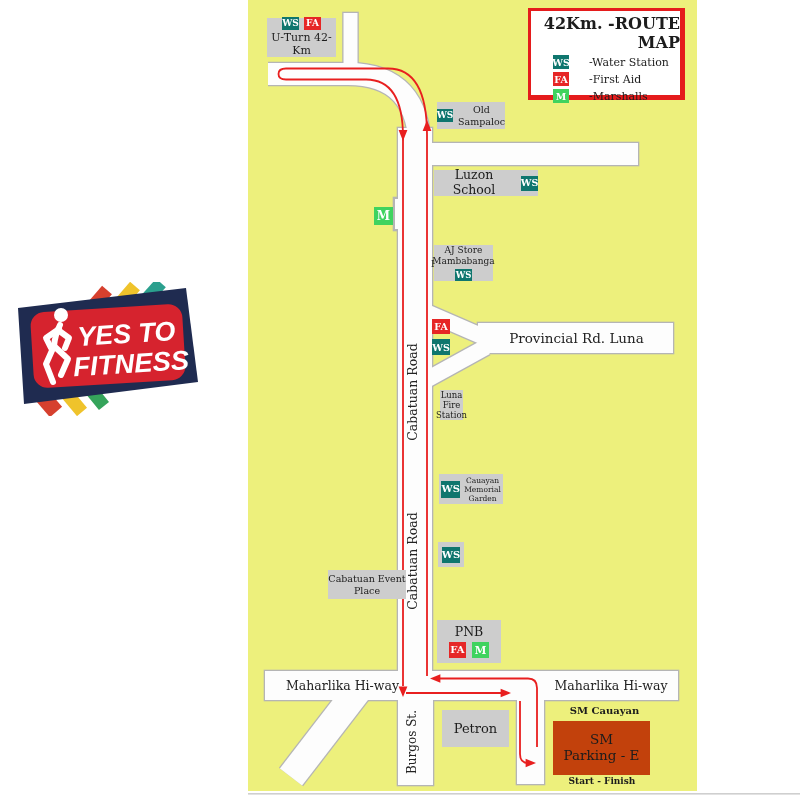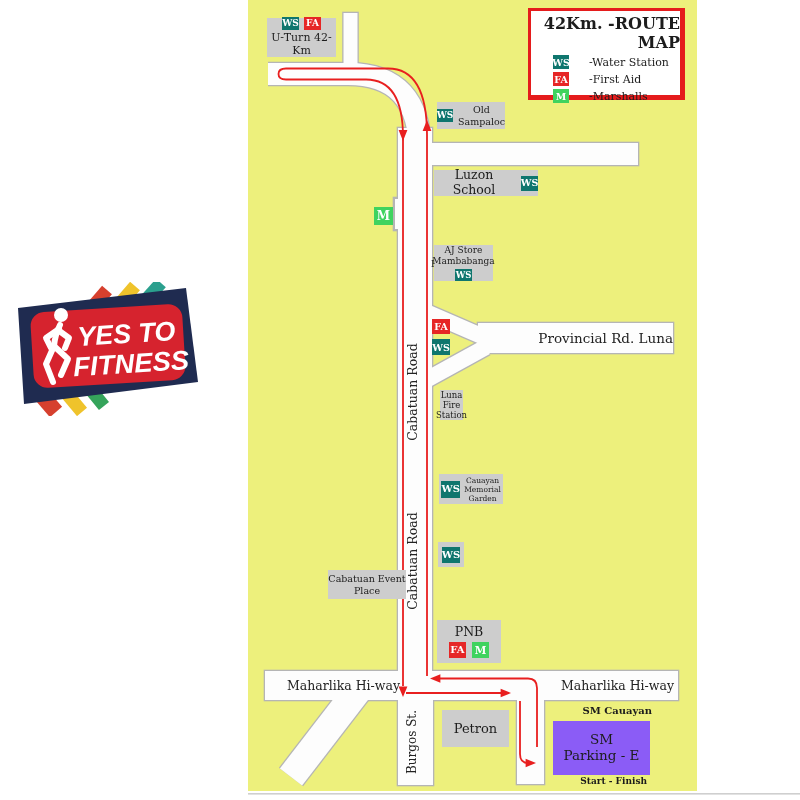--- a/index.html
+++ b/index.html
@@ -7,21 +7,21 @@
          font-family:"DejaVu Serif",serif;color:#1c1c1c;}
   #map-svg{position:absolute;left:0;top:0;}
   .abs{position:absolute;}
   .gbox{position:absolute;background:#cdcdcd;color:#1c1c1c;text-align:center;
         display:flex;flex-direction:column;align-items:center;justify-content:center;line-height:1.18;}
   .bdg{display:inline-flex;align-items:center;justify-content:center;color:#fff;
        font-weight:bold;font-family:"DejaVu Serif",serif;flex:none;}
   .ws{background:#0f766e;}
   .fa{background:#e62626;}
   .mm{background:#3fd35f;}
-  .roadtext{position:absolute;text-align:right;white-space:nowrap;color:#222;}
+  .roadtext{position:absolute;text-align:center;white-space:nowrap;color:#222;}
   .vroad{position:absolute;transform:rotate(-90deg);text-align:center;white-space:nowrap;color:#222;}
   .plain{position:absolute;color:#1c1c1c;white-space:nowrap;}
   #legend{position:absolute;left:528px;top:8px;width:149px;height:84px;background:#fff;
           border:3px solid #e51c1c;border-right-width:5px;border-bottom-width:5px;}
   #legend .ttl{font-weight:bold;font-size:16px;text-align:right;margin-top:3px;letter-spacing:0px;}
   #legend .row{display:flex;align-items:center;margin-left:22px;margin-top:3px;}
   #legend .row .bdg{width:16px;height:14px;font-size:9.5px;}
   #legend .row .lbl{font-size:11px;margin-left:20px;}
   #loops{position:absolute;left:22px;top:422px;width:200px;font-family:"DejaVu Serif",serif;
          font-weight:bold;font-size:36px;color:#1b6cc7;letter-spacing:1px;}
@@ -172,21 +172,21 @@
   <div class="roadtext" style="left:285px;top:678px;width:115px;font-size:12.5px;">Maharlika Hi-way</div>
   <div class="roadtext" style="left:548px;top:678px;width:126px;font-size:12.5px;">Maharlika Hi-way</div>
 
   <div class="vroad" style="left:360px;top:734px;width:106px;height:16px;font-size:12px;">Burgos St.</div>
 
   <div class="gbox" style="left:442px;top:710px;width:67px;height:37px;">
     <div style="font-size:13px;">Petron</div>
   </div>
 
   <div class="roadtext" style="left:557px;top:705px;width:95px;font-size:10px;font-weight:bold;color:#1c1c1c;">SM Cauayan</div>
-  <div class="gbox" style="left:553px;top:721px;width:97px;height:54px;background:#8b5cf6;">
+  <div class="gbox" style="left:553px;top:721px;width:97px;height:54px;background:#c2410c;">
     <div style="font-size:13.5px;">SM</div>
     <div style="font-size:13.5px;">Parking - E</div>
   </div>
   <div class="roadtext" style="left:557px;top:776px;width:90px;font-size:9px;font-weight:bold;color:#1c1c1c;">Start - Finish</div>
 
   <svg class="abs" style="left:10px;top:282px;" width="198" height="134" viewBox="0 0 198 134">
 
     <g stroke-linecap="butt">
       <line x1="78" y1="30" x2="97" y2="8" stroke="#d6402e" stroke-width="13"></line>
       <line x1="106" y1="26" x2="125" y2="4" stroke="#efc32b" stroke-width="13"></line>

